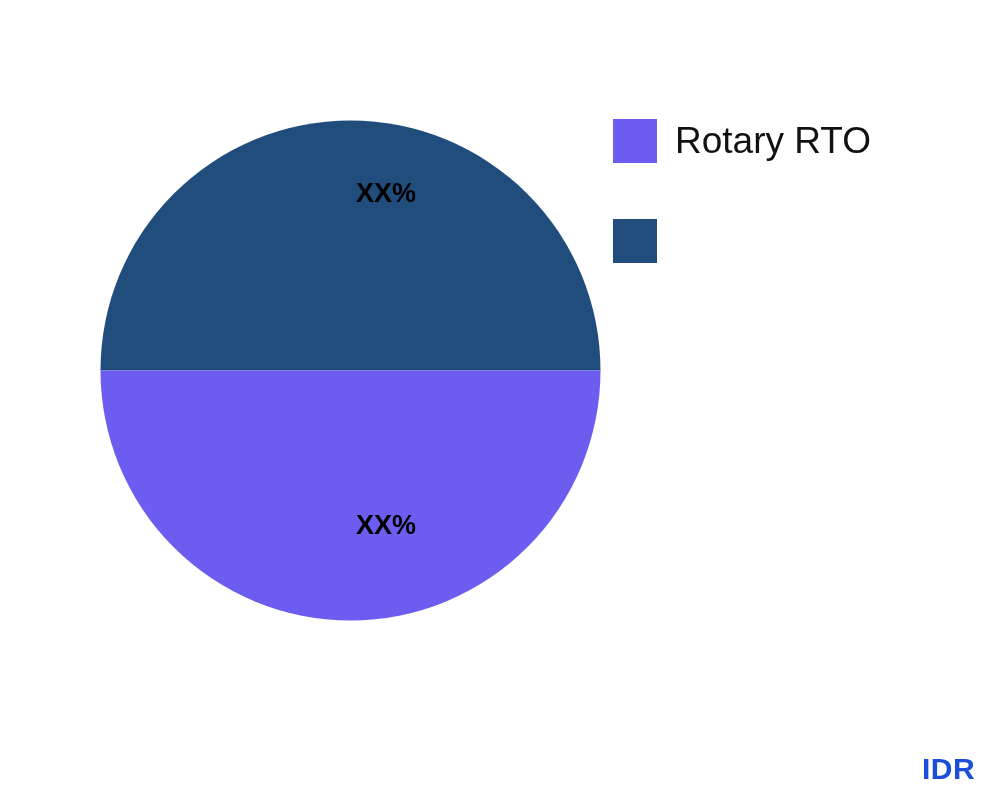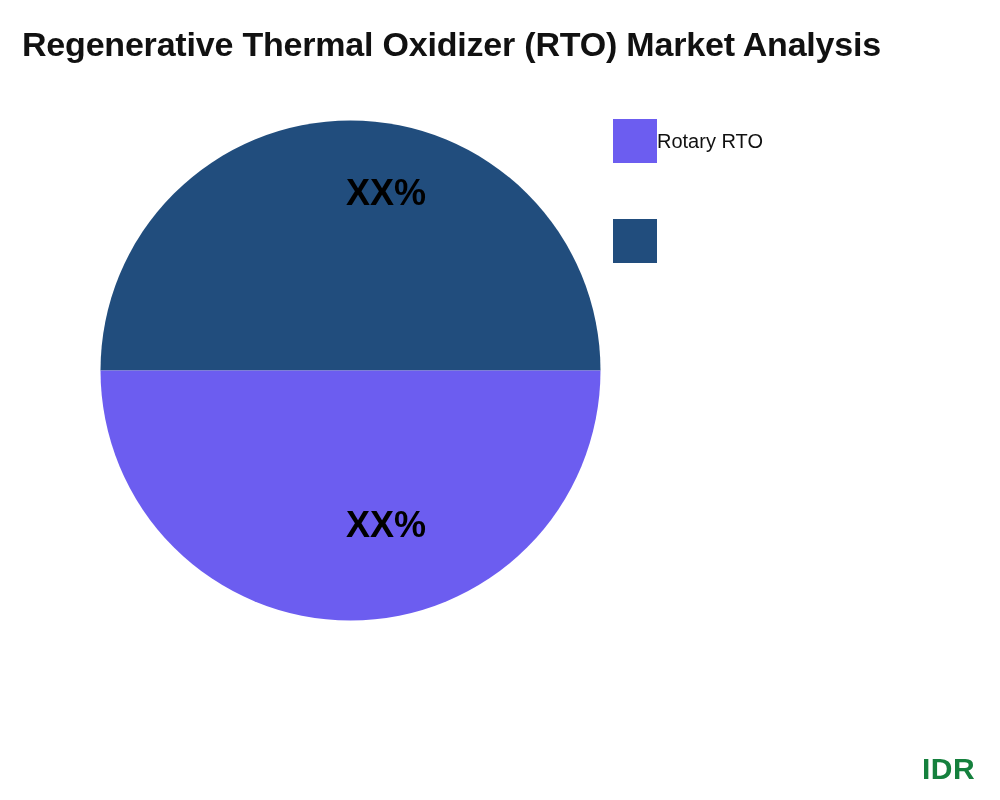--- a/index.html
+++ b/index.html
@@ -38,21 +38,21 @@
     width: 501px;
     height: 501px;
   }
   #pie-svg {
     display: block;
     width: 501px;
     height: 501px;
   }
   .slice-label {
     position: absolute;
-    font-size: 36px;
+    font-size: 27px;
     font-weight: bold;
     color: #000000;
     white-space: nowrap;
     transform: translate(-50%, -50%);
   }
   #slice-label-compact { left: 286px; top: 73px; }
   #slice-label-rotary  { left: 286px; top: 405px; }
 
   #legend {
     position: absolute;
@@ -66,41 +66,41 @@
     height: 45px;
     margin-bottom: 55px;
     white-space: nowrap;
   }
   .legend-swatch {
     width: 44px;
     height: 44px;
     flex: 0 0 44px;
   }
   .legend-label {
-    font-size: 20px;
+    margin-left: 18px;
+    font-size: 37px;
     color: #111111;
     line-height: 30px;
   }
   #watermark {
     position: absolute;
     left: 922px;
     top: 752px;
     font-size: 30px;
     font-weight: bold;
-    color: #15803d;
+    color: #1d4ed8;
     letter-spacing: 0.5px;
     white-space: nowrap;
   }
 </style>
 </head>
 <body>
 
 <div id="chart-canvas">
 
-  <div id="chart-title">Regenerative Thermal Oxidizer (RTO) Market Analysis</div>
 
   <div id="pie-wrap">
     <svg id="pie-svg" viewBox="0 0 501 501">
       <path id="slice-compact" d="M 250.5 250.5 L 0.5 250.5 A 250 250 0 0 1 500.5 250.5 Z" fill="#214d7d"></path>
       <path id="slice-rotary" d="M 250.5 250.5 L 500.5 250.5 A 250 250 0 0 1 0.5 250.5 Z" fill="#6c5df0"></path>
     </svg>
 
     <div class="slice-label" id="slice-label-compact">XX%</div>
 
     <div class="slice-label" id="slice-label-rotary">XX%</div>

